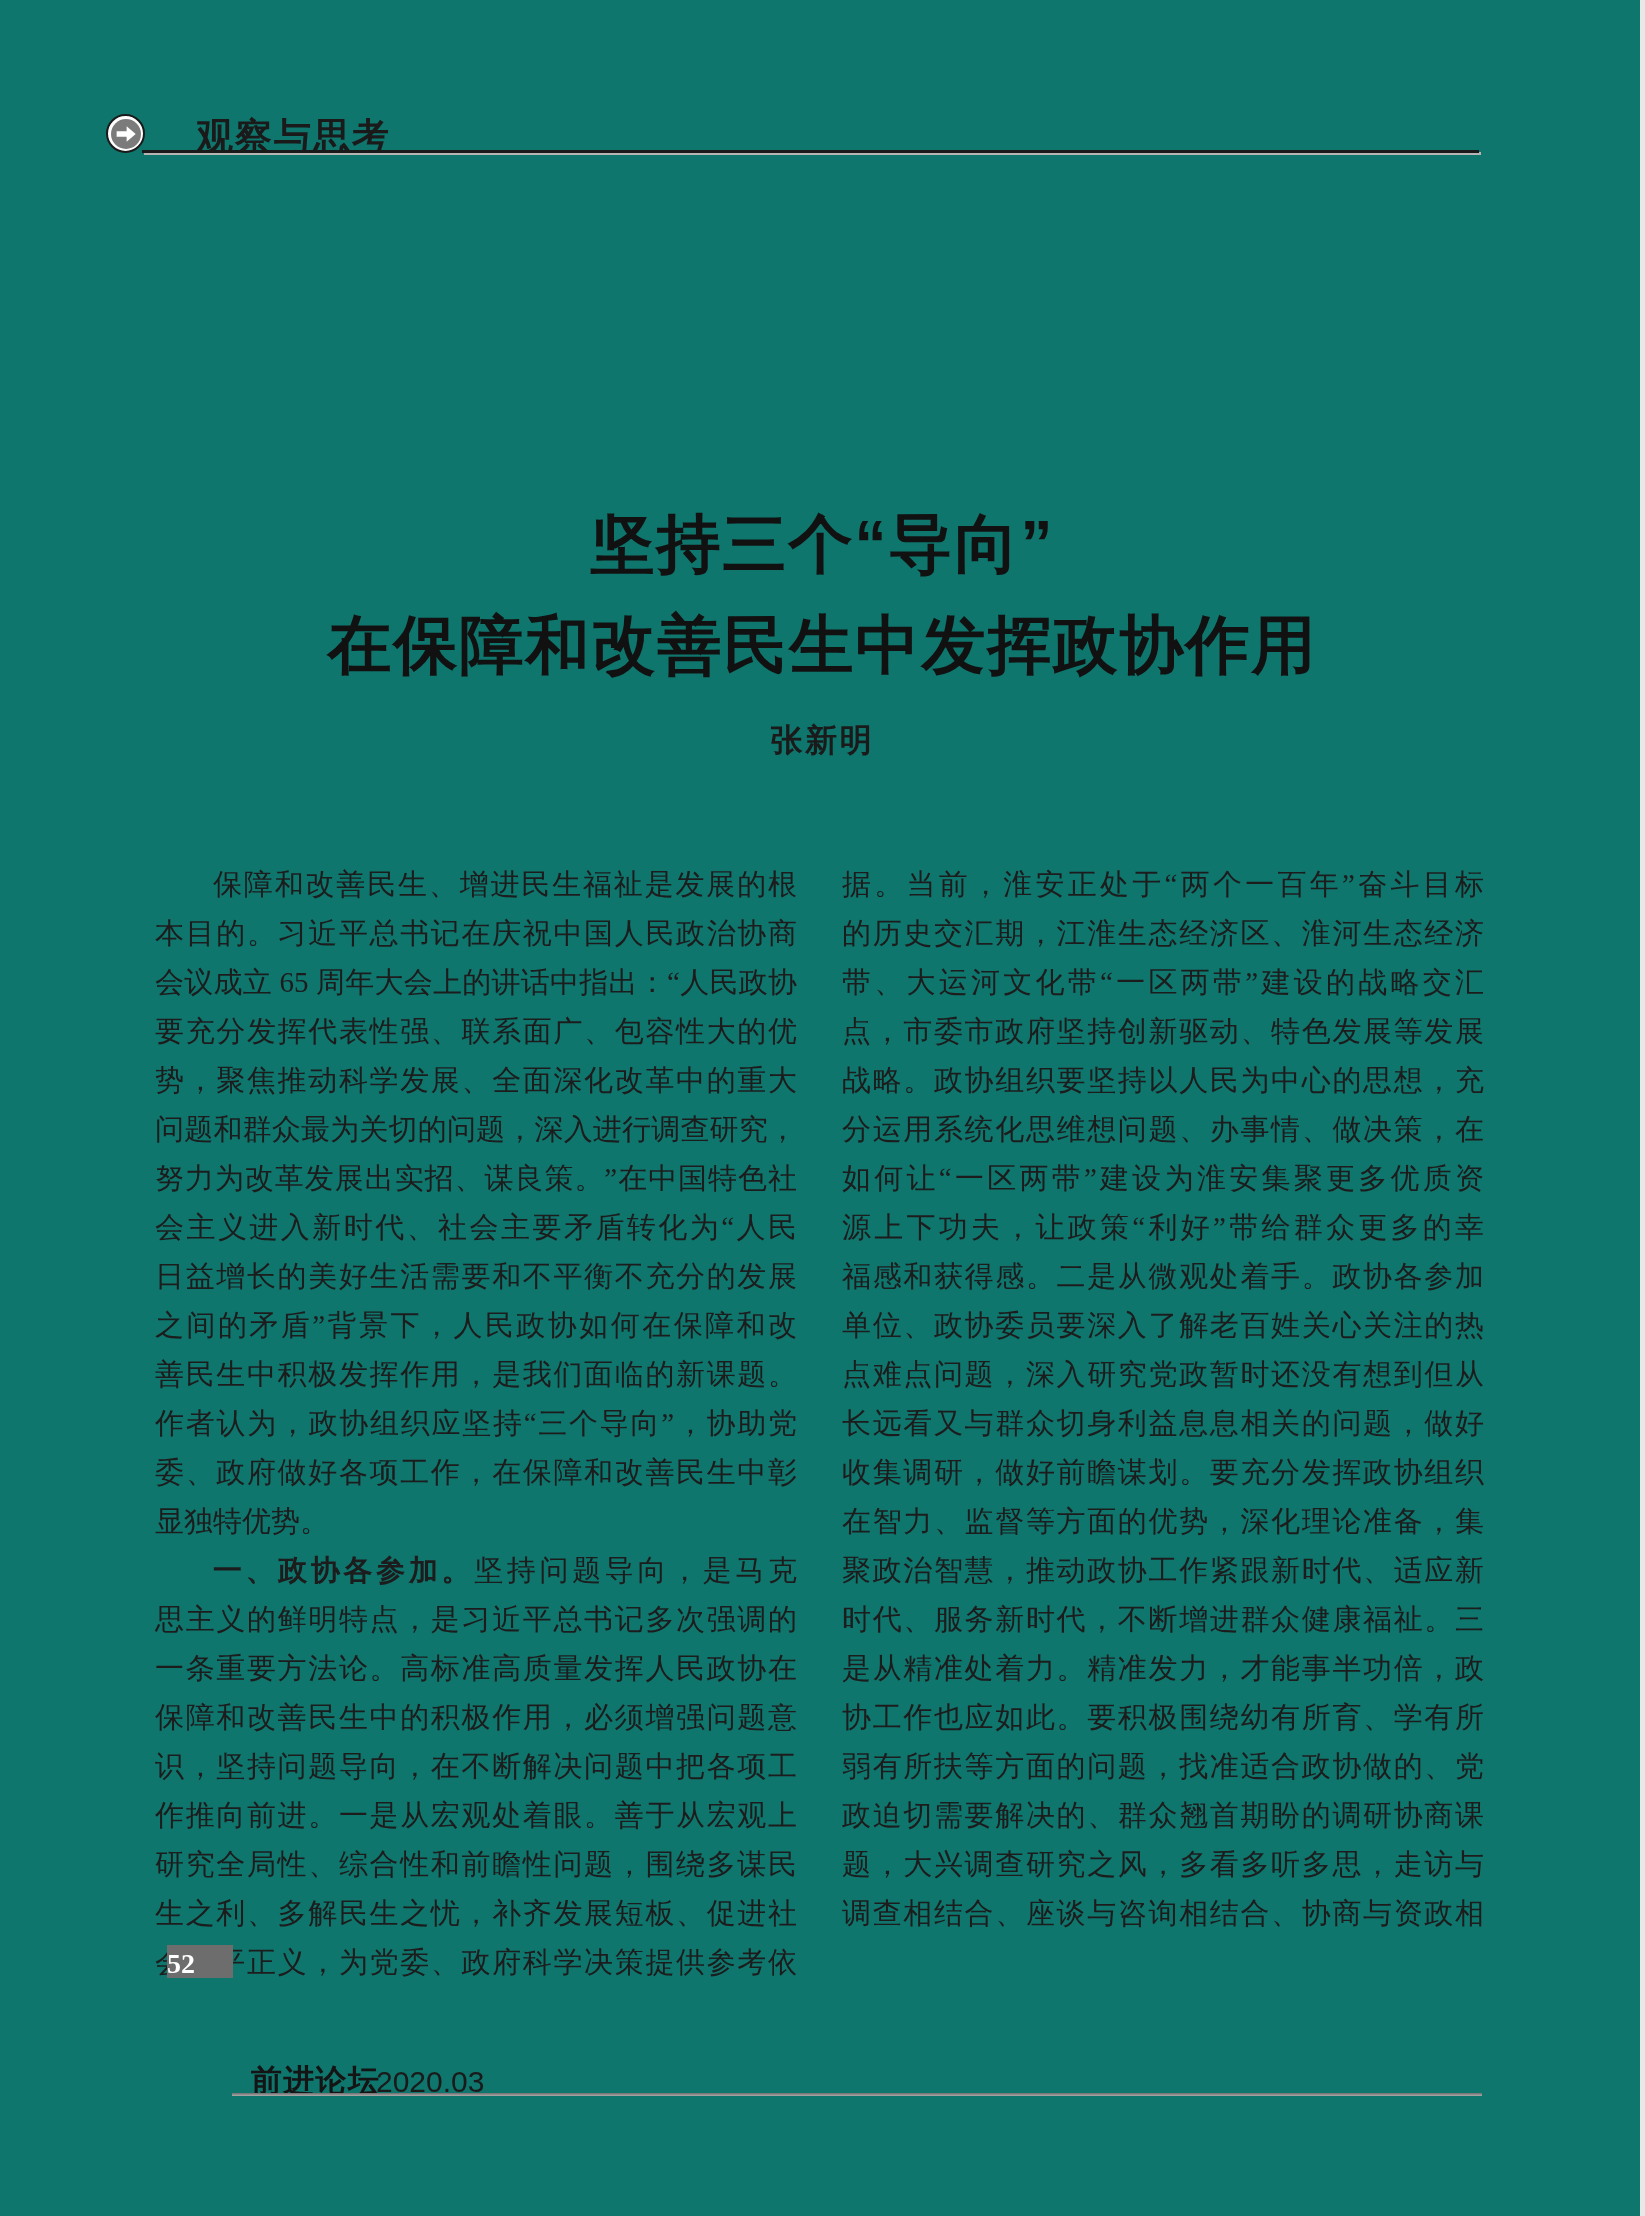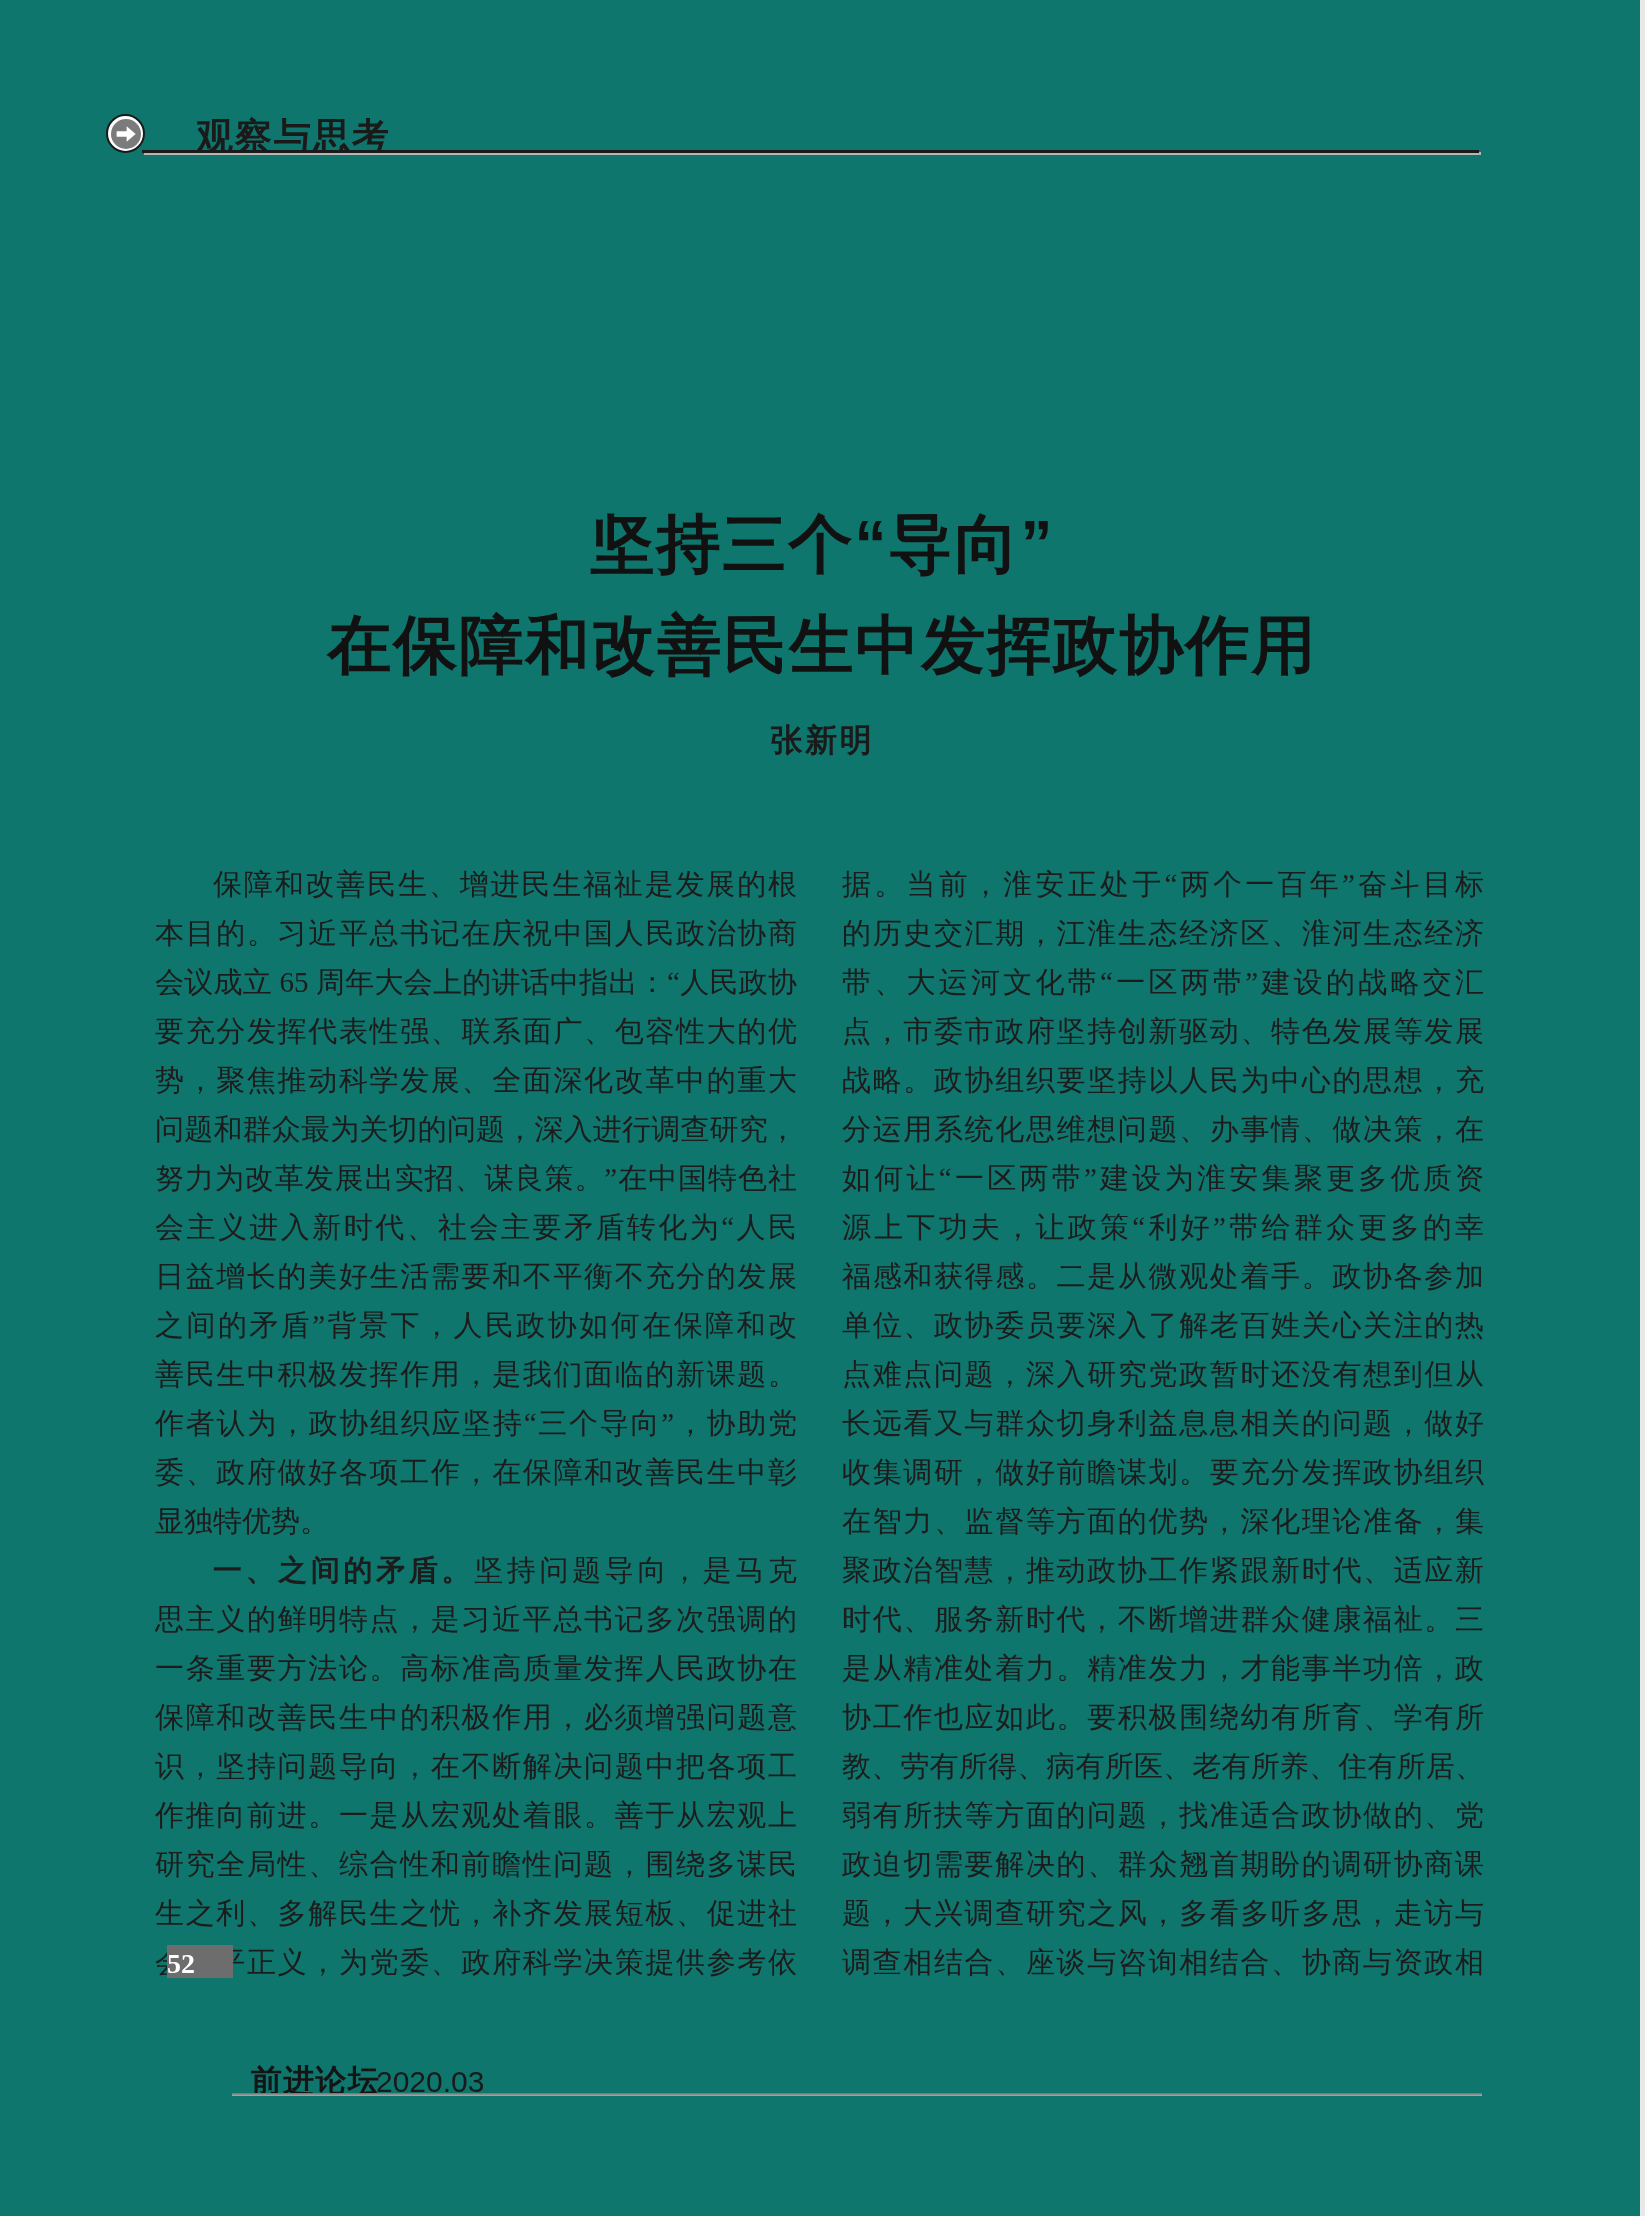--- a/index.html
+++ b/index.html
@@ -117,21 +117,21 @@
         <div class="tline"><span>势，聚焦推动科学发展、全面深化改革中的重大</span></div>
         <div class="tline"><span>问题和群众最为关切的问题，深入进行调查研究，</span></div>
         <div class="tline"><span>努力为改革发展出实招、谋良策。”在中国特色社</span></div>
         <div class="tline"><span>会主义进入新时代、社会主要矛盾转化为“人民</span></div>
         <div class="tline"><span>日益增长的美好生活需要和不平衡不充分的发展</span></div>
         <div class="tline"><span>之间的矛盾”背景下，人民政协如何在保障和改</span></div>
         <div class="tline"><span>善民生中积极发挥作用，是我们面临的新课题。</span></div>
         <div class="tline"><span>作者认为，政协组织应坚持“三个导向”，协助党</span></div>
         <div class="tline"><span>委、政府做好各项工作，在保障和改善民生中彰</span></div>
         <div class="tline lastline"><span>显独特优势。</span></div>
-        <div class="tline indent"><span class="bold">一、之间的矛盾。</span><span>坚持问题导向，是马克</span></div>
+        <div class="tline indent"><span class="bold">一、政协各参加。</span><span>坚持问题导向，是马克</span></div>
         <div class="tline"><span>思主义的鲜明特点，是习近平总书记多次强调的</span></div>
         <div class="tline"><span>一条重要方法论。高标准高质量发挥人民政协在</span></div>
         <div class="tline"><span>保障和改善民生中的积极作用，必须增强问题意</span></div>
         <div class="tline"><span>识，坚持问题导向，在不断解决问题中把各项工</span></div>
         <div class="tline"><span>作推向前进。一是从宏观处着眼。善于从宏观上</span></div>
         <div class="tline"><span>研究全局性、综合性和前瞻性问题，围绕多谋民</span></div>
         <div class="tline"><span>生之利、多解民生之忧，补齐发展短板、促进社</span></div>
         <div class="tline"><span>会公平正义，为党委、政府科学决策提供参考依</span></div>
       </div>
     <div class="col" id="col-right">
@@ -146,21 +146,20 @@
         <div class="tline"><span>福感和获得感。二是从微观处着手。政协各参加</span></div>
         <div class="tline"><span>单位、政协委员要深入了解老百姓关心关注的热</span></div>
         <div class="tline"><span>点难点问题，深入研究党政暂时还没有想到但从</span></div>
         <div class="tline"><span>长远看又与群众切身利益息息相关的问题，做好</span></div>
         <div class="tline"><span>收集调研，做好前瞻谋划。要充分发挥政协组织</span></div>
         <div class="tline"><span>在智力、监督等方面的优势，深化理论准备，集</span></div>
         <div class="tline"><span>聚政治智慧，推动政协工作紧跟新时代、适应新</span></div>
         <div class="tline"><span>时代、服务新时代，不断增进群众健康福祉。三</span></div>
         <div class="tline"><span>是从精准处着力。精准发力，才能事半功倍，政</span></div>
         <div class="tline"><span>协工作也应如此。要积极围绕幼有所育、学有所</span></div>
-        <div class="tline"><span>教、劳有所得、病有所医、老有所养、住有所居、</span></div>
         <div class="tline"><span>弱有所扶等方面的问题，找准适合政协做的、党</span></div>
         <div class="tline"><span>政迫切需要解决的、群众翘首期盼的调研协商课</span></div>
         <div class="tline"><span>题，大兴调查研究之风，多看多听多思，走访与</span></div>
         <div class="tline"><span>调查相结合、座谈与咨询相结合、协商与资政相</span></div>
       </div>
   </main>
 
   <div class="page-badge">
     <span>52</span>
   </div>

